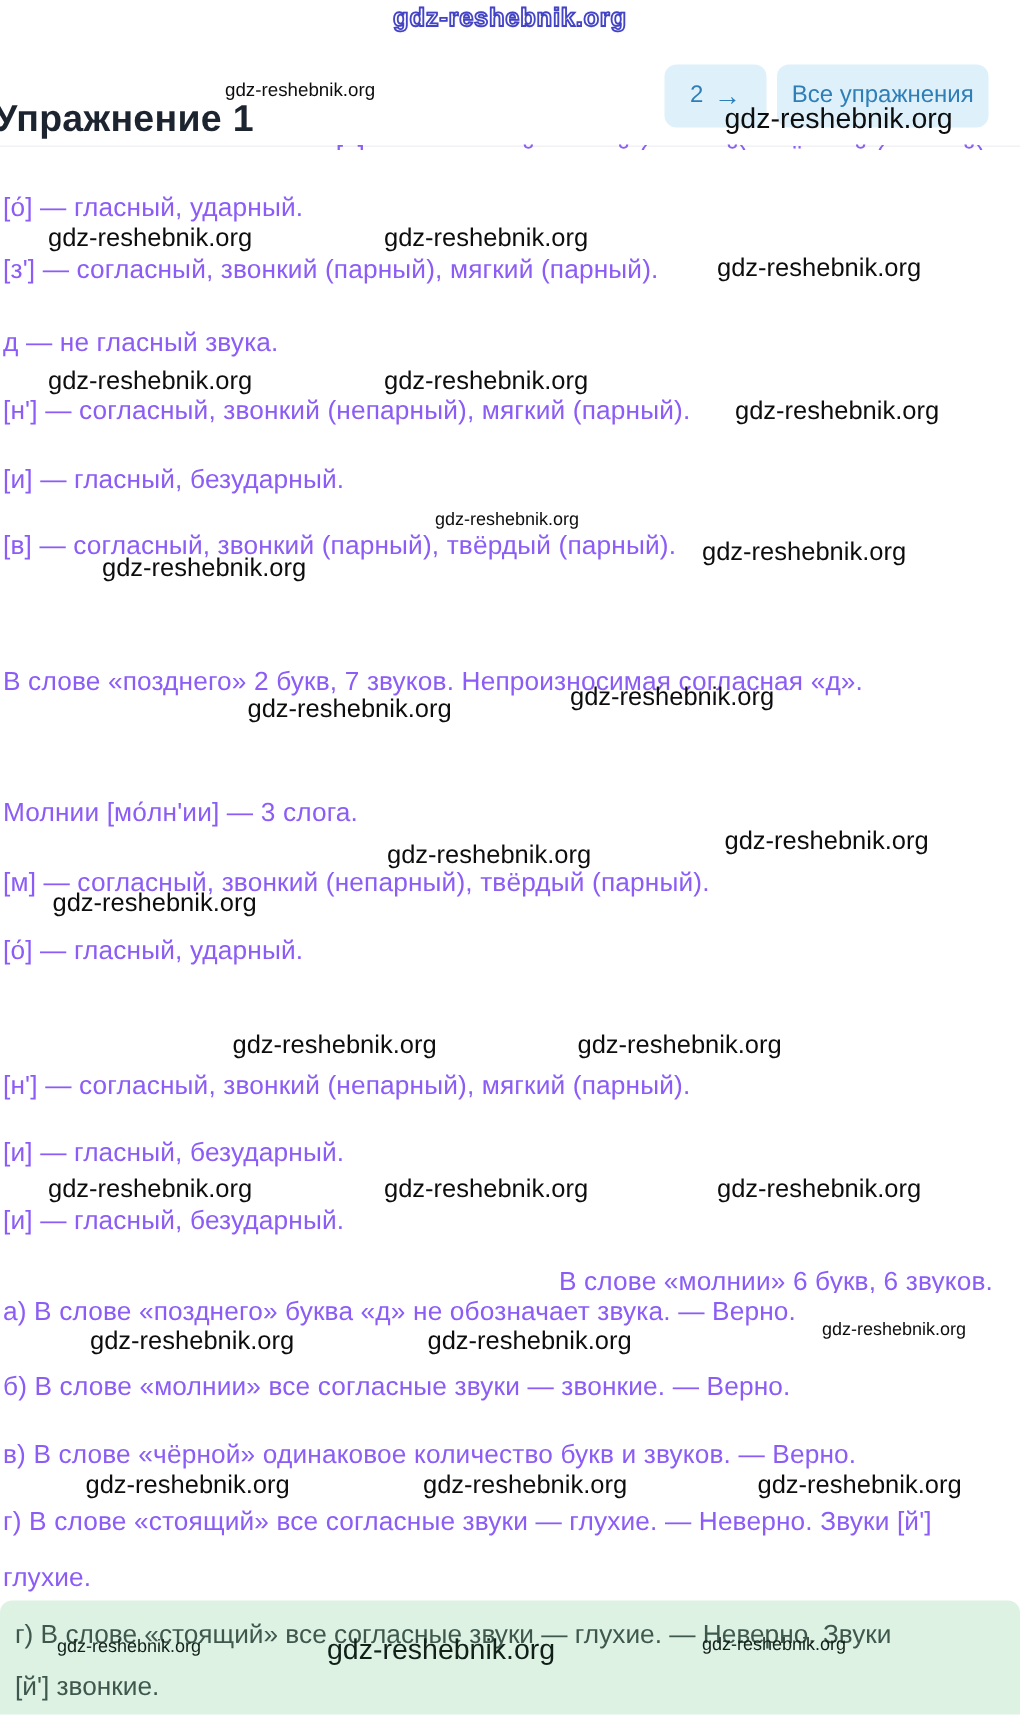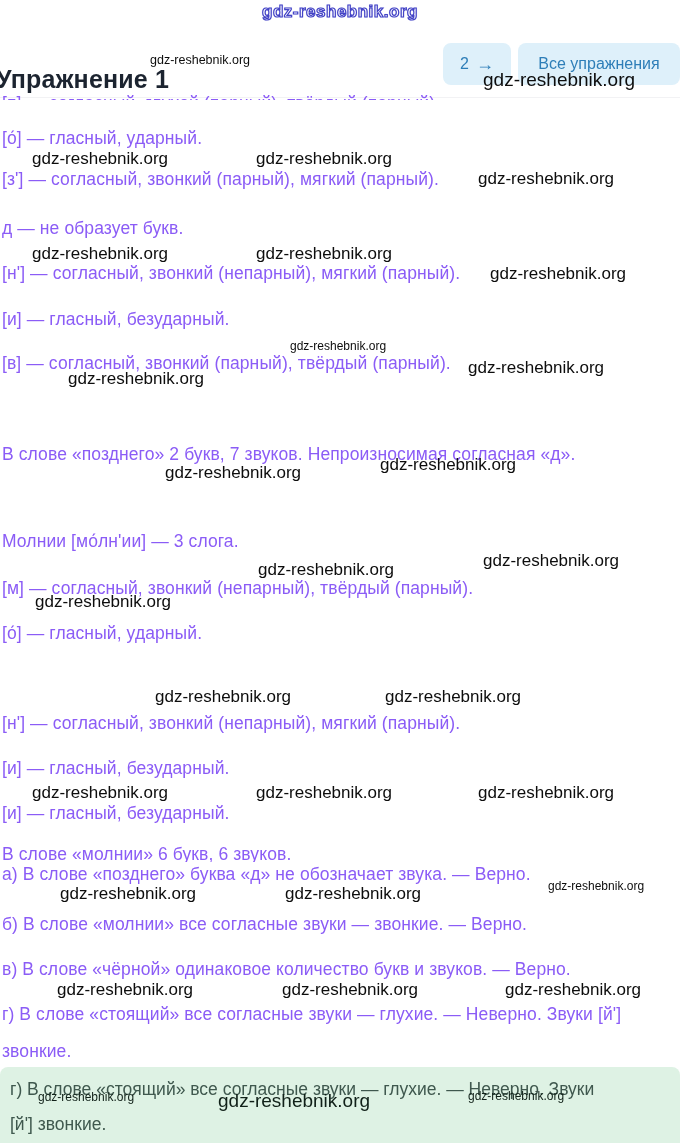--- a/index.html
+++ b/index.html
@@ -28,35 +28,35 @@
   }
   .btn{
     position:absolute;top:43px;height:42px;
     background:#def0fa;border:none;border-radius:8px;
     color:#2e7eb8;font-family:"Liberation Sans",sans-serif;
     display:flex;align-items:center;justify-content:center;
     cursor:pointer;box-sizing:border-box;
   }
   .btn-next{left:443px;width:68px;font-size:16px;gap:7px;}
   .btn-next .arrow{font-size:18px;font-weight:700;line-height:1;}
-  .btn-all{left:518px;width:162px;font-size:16px;}
+  .btn-all{left:518px;width:141px;font-size:16px;}
   .hdr-watermark{
     position:absolute;top:69px;left:483px;
     font-size:19px;color:#0d0d0d;font-weight:400;
   }
   .hairline{position:absolute;top:97px;left:0;width:100%;height:1px;background:#f2f2f4;}
 
   
   .ln{
     position:absolute;left:2px;
     font-size:17.5px;line-height:22px;color:#8b5cf6;
     white-space:nowrap;letter-spacing:.1px;
   }
   .clip{position:absolute;left:2px;overflow:hidden;}
-  .clip .ln{position:static;}
+  .clip .ln{position:static;text-align:right;}
   .wm{
     position:absolute;font-size:17px;color:#0d0d0d;white-space:nowrap;font-weight:400;
   }
   .wm-sm{font-size:12px;}
   .wm-lg{font-size:19px;}
 
   
   .highlight{
     position:absolute;top:1067px;left:0;width:680px;height:90px;
     background:#def2e4;border-radius:8px 8px 0 0;
@@ -92,21 +92,21 @@
     <div class="ln">[п] — согласный, глухой (парный), твёрдый (парный).</div>
   </div>
 
   <div class="ln" style="top:127px">[о́] — гласный, ударный.</div>
   <span class="wm" style="top:149px;left:32px">gdz-reshebnik.org</span>
   <span class="wm" style="top:149px;left:256px">gdz-reshebnik.org</span>
 
   <div class="ln" style="top:168px">[з'] — согласный, звонкий (парный), мягкий (парный).</div>
   <span class="wm" style="top:169px;left:478px">gdz-reshebnik.org</span>
 
-  <div class="ln" style="top:217px">д — не образует букв.</div>
+  <div class="ln" style="top:217px">д — не гласный звука.</div>
   <span class="wm" style="top:244px;left:32px">gdz-reshebnik.org</span>
   <span class="wm" style="top:244px;left:256px">gdz-reshebnik.org</span>
 
   <div class="ln" style="top:262px">[н'] — согласный, звонкий (непарный), мягкий (парный).</div>
   <span class="wm" style="top:264px;left:490px">gdz-reshebnik.org</span>
 
   <div class="ln" style="top:308px">[и] — гласный, безударный.</div>
   <span class="wm wm-sm" style="top:339px;left:290px">gdz-reshebnik.org</span>
 
   <div class="ln" style="top:352px">[в] — согласный, звонкий (парный), твёрдый (парный).</div>
@@ -149,21 +149,21 @@
   <span class="wm" style="top:884px;left:285px">gdz-reshebnik.org</span>
 
   <div class="ln" style="top:913px">б) В слове «молнии» все согласные звуки — звонкие. — Верно.</div>
 
   <div class="ln" style="top:958px">в) В слове «чёрной» одинаковое количество букв и звуков. — Верно.</div>
   <span class="wm" style="top:980px;left:57px">gdz-reshebnik.org</span>
   <span class="wm" style="top:980px;left:282px">gdz-reshebnik.org</span>
   <span class="wm" style="top:980px;left:505px">gdz-reshebnik.org</span>
 
   <div class="ln" style="top:1003px">г) В слове «стоящий» все согласные звуки — глухие. — Неверно. Звуки [й']</div>
-  <div class="ln" style="top:1040px">звонкие.</div>
+  <div class="ln" style="top:1040px">глухие.</div>
 
   <div class="highlight">
     <div class="hl-ln" style="top:11px">г) В слове «стоящий» все согласные звуки — глухие. — Неверно. Звуки</div>
     <span class="wm wm-sm" style="top:23px;left:38px">gdz-reshebnik.org</span>
     <span class="wm wm-lg" style="top:23px;left:218px">gdz-reshebnik.org</span>
     <span class="wm wm-sm" style="top:22px;left:468px">gdz-reshebnik.org</span>
     <div class="hl-ln" style="top:46px">[й'] звонкие.</div>
   </div>
 
 </div>

